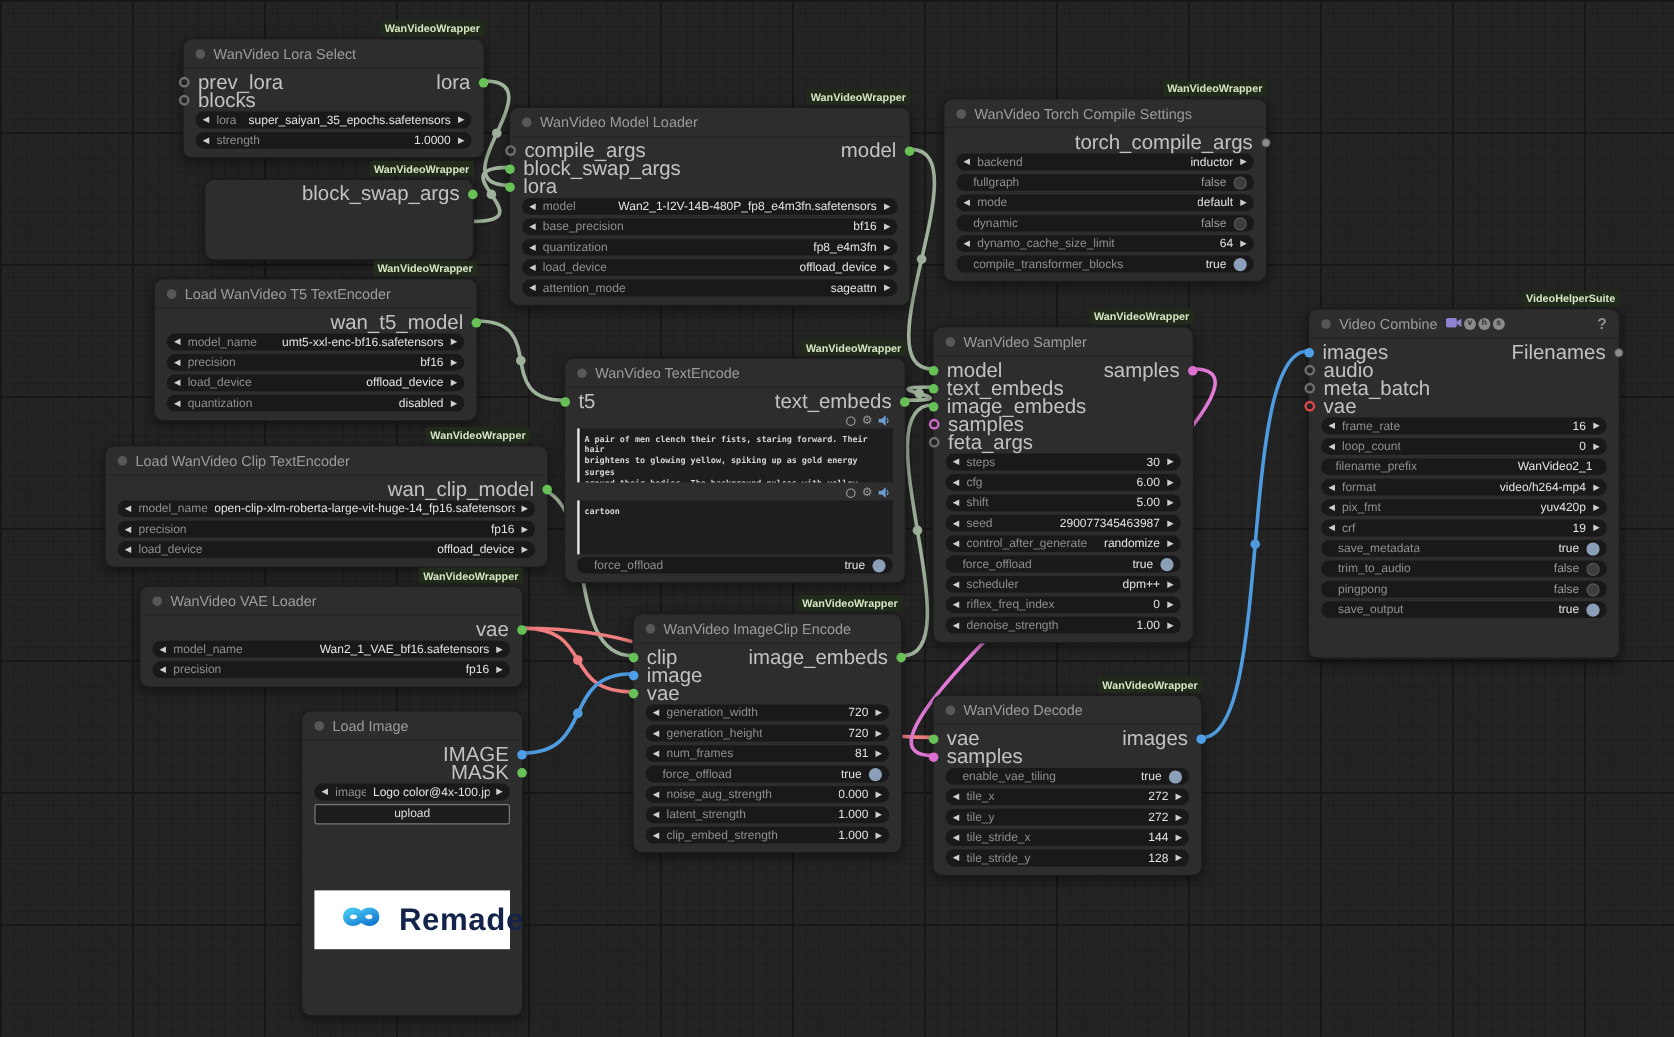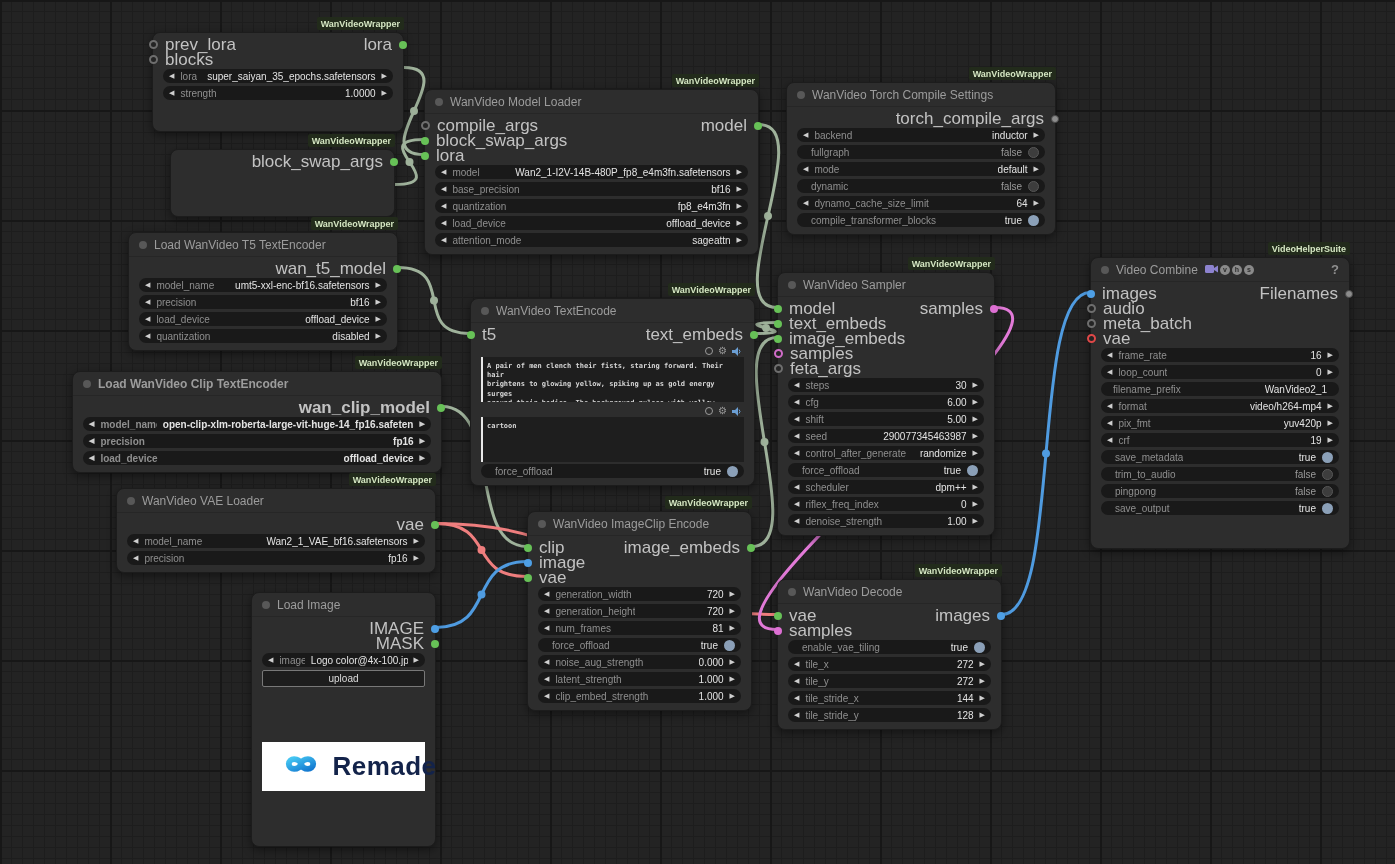--- a/index.html
+++ b/index.html
@@ -102,20 +102,24 @@
       <circle cx="606.5" cy="569" r="4" fill="#ef7e7e"></circle>
       <path d="M 436 627.5 C 496 627.5, 467 561.5, 527 561.5" stroke="#4f9be0" stroke-width="3" fill="none"></path>
       <circle cx="481.5" cy="594.5" r="4" fill="#4f9be0"></circle>
       <path d="M 995 307.5 C 1104 307.5, 668 629.5, 777 629.5" stroke="#e27ad8" stroke-width="3" fill="none"></path>
       <circle cx="886" cy="468.5" r="4" fill="#e27ad8"></circle>
       <path d="M 1002 614.5 C 1062 614.5, 1030 292.5, 1090 292.5" stroke="#4f9be0" stroke-width="3" fill="none"></path>
       <circle cx="1046" cy="453.5" r="4" fill="#4f9be0"></circle>
     </svg>
   <div id="nodes">
       <div class="node" style="left: 152px; top: 32px; width: 252px; height: 100px;">
+        <div class="ntitle">
+          <span class="ndot"></span>
+          <span>WanVideo Lora Select</span>
+        </div>
         <div class="slots">
           <div class="srow">
             <span class="sin">
               <span class="port p-ring"></span>
               <span>prev_lora</span>
             </span>
             <span class="sout">
               <span>lora</span>
               <span class="port p-green"></span>
             </span>
@@ -301,21 +305,21 @@
             <span class="warr">▶</span>
           </div>
           <div class="wrow toggle">
             <span class="wlabel">compile_transformer_blocks</span>
             <span class="wvalue">true</span>
             <span class="tgl on"></span>
           </div>
         </div>
       </div>
       <div class="badge" style="top: 67px; right: 339px;">WanVideoWrapper</div>
-      <div class="node" style="left: 72px; top: 371px; width: 370px; height: 102px; font-weight: bold;">
+      <div class="node" style="left: 87px; top: 371px; width: 370px; height: 102px;">
         <div class="ntitle">
           <span class="ndot"></span>
           <span>Load WanVideo Clip TextEncoder</span>
         </div>
         <div class="slots">
           <div class="srow">
             <span class="sout">
               <span>wan_clip_model</span>
               <span class="port p-green"></span>
             </span>

